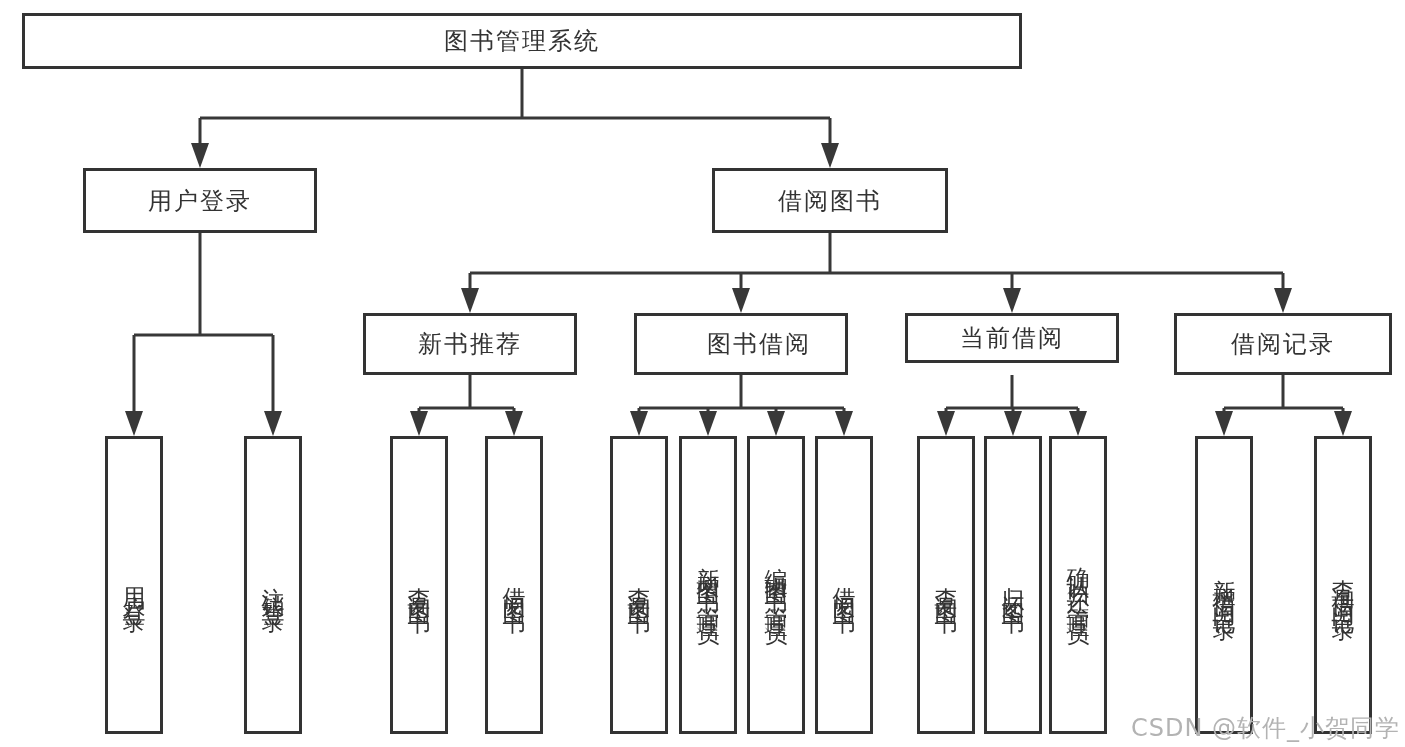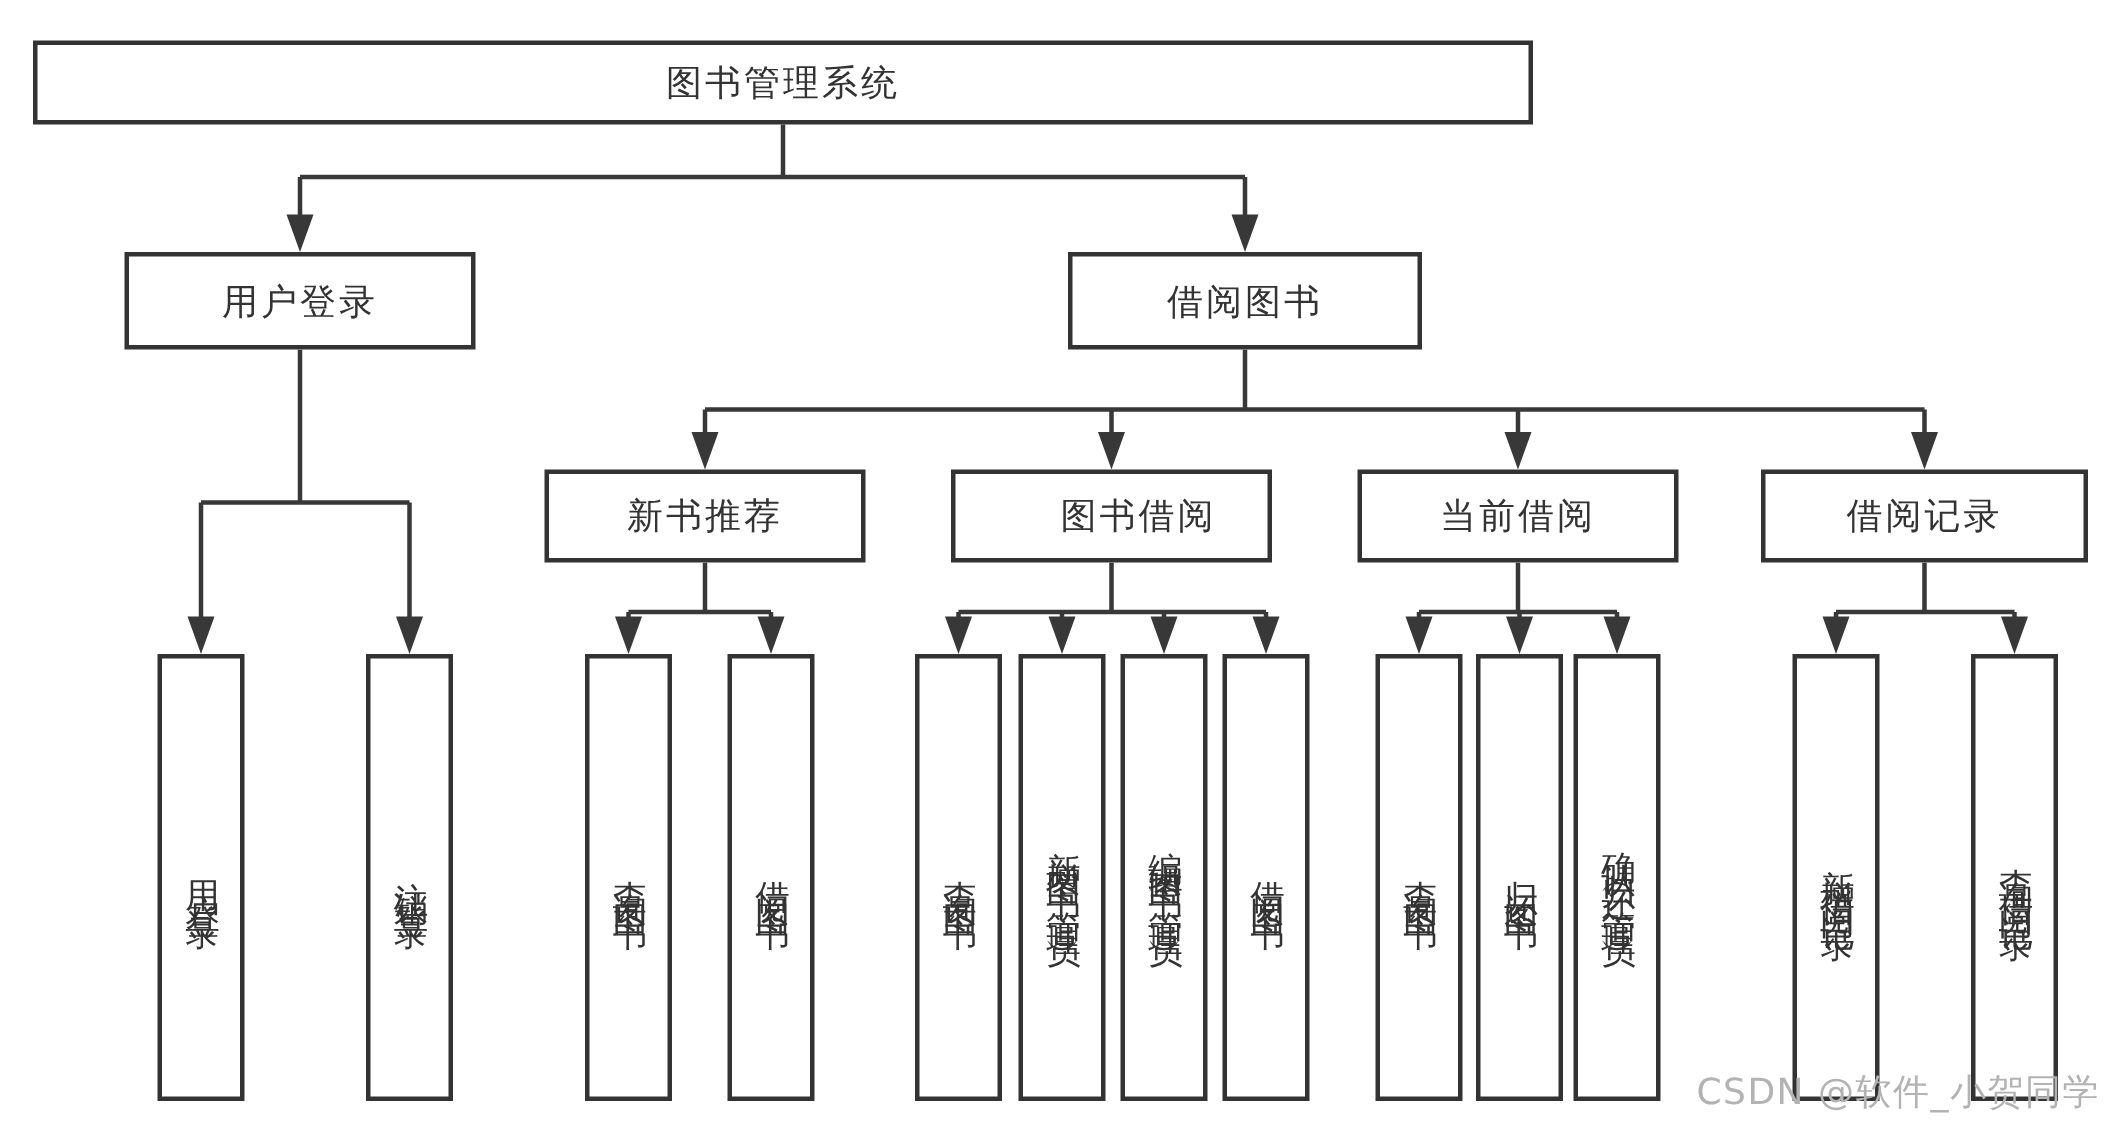--- a/index.html
+++ b/index.html
@@ -31,26 +31,26 @@
     letter-spacing: 2px;
     white-space: nowrap;
   }
   .v {
     writing-mode: vertical-rl;
     text-orientation: mixed;
     font-size: 23px;
     letter-spacing: 8px;
     line-height: 1;
   }
-  .root-box    { left: 22px;   top: 27px;  width: 1000px; height: 56px; }
+  .root-box    { left: 22px;   top: 13px;  width: 1000px; height: 56px; }
   .l2-left     { left: 83px;   top: 168px; width: 234px;  height: 65px; }
   .l2-right    { left: 712px;  top: 168px; width: 236px;  height: 65px; }
   .l3-a        { left: 363px;  top: 313px; width: 214px;  height: 62px; }
   .l3-b        { left: 634px;  top: 313px; width: 214px;  height: 62px; padding-left: 36px; }
-  .l3-c        { left: 905px;  top: 313px; width: 214px;  height: 62px; }
+  .l3-c        { left: 905px;  top: 313px; width: 214px;  height: 50px; }
   .l3-d        { left: 1174px; top: 313px; width: 218px;  height: 62px; }
   .leaf        { top: 436px; width: 58px; height: 298px; }
   .ul1 { left: 105px; }
   .ul2 { left: 244px; }
   .nb1 { left: 390px; }
   .nb2 { left: 485px; }
   .bb1 { left: 610px; }
   .bb2 { left: 679px; }
   .bb3 { left: 747px; }
   .bb4 { left: 815px; }

